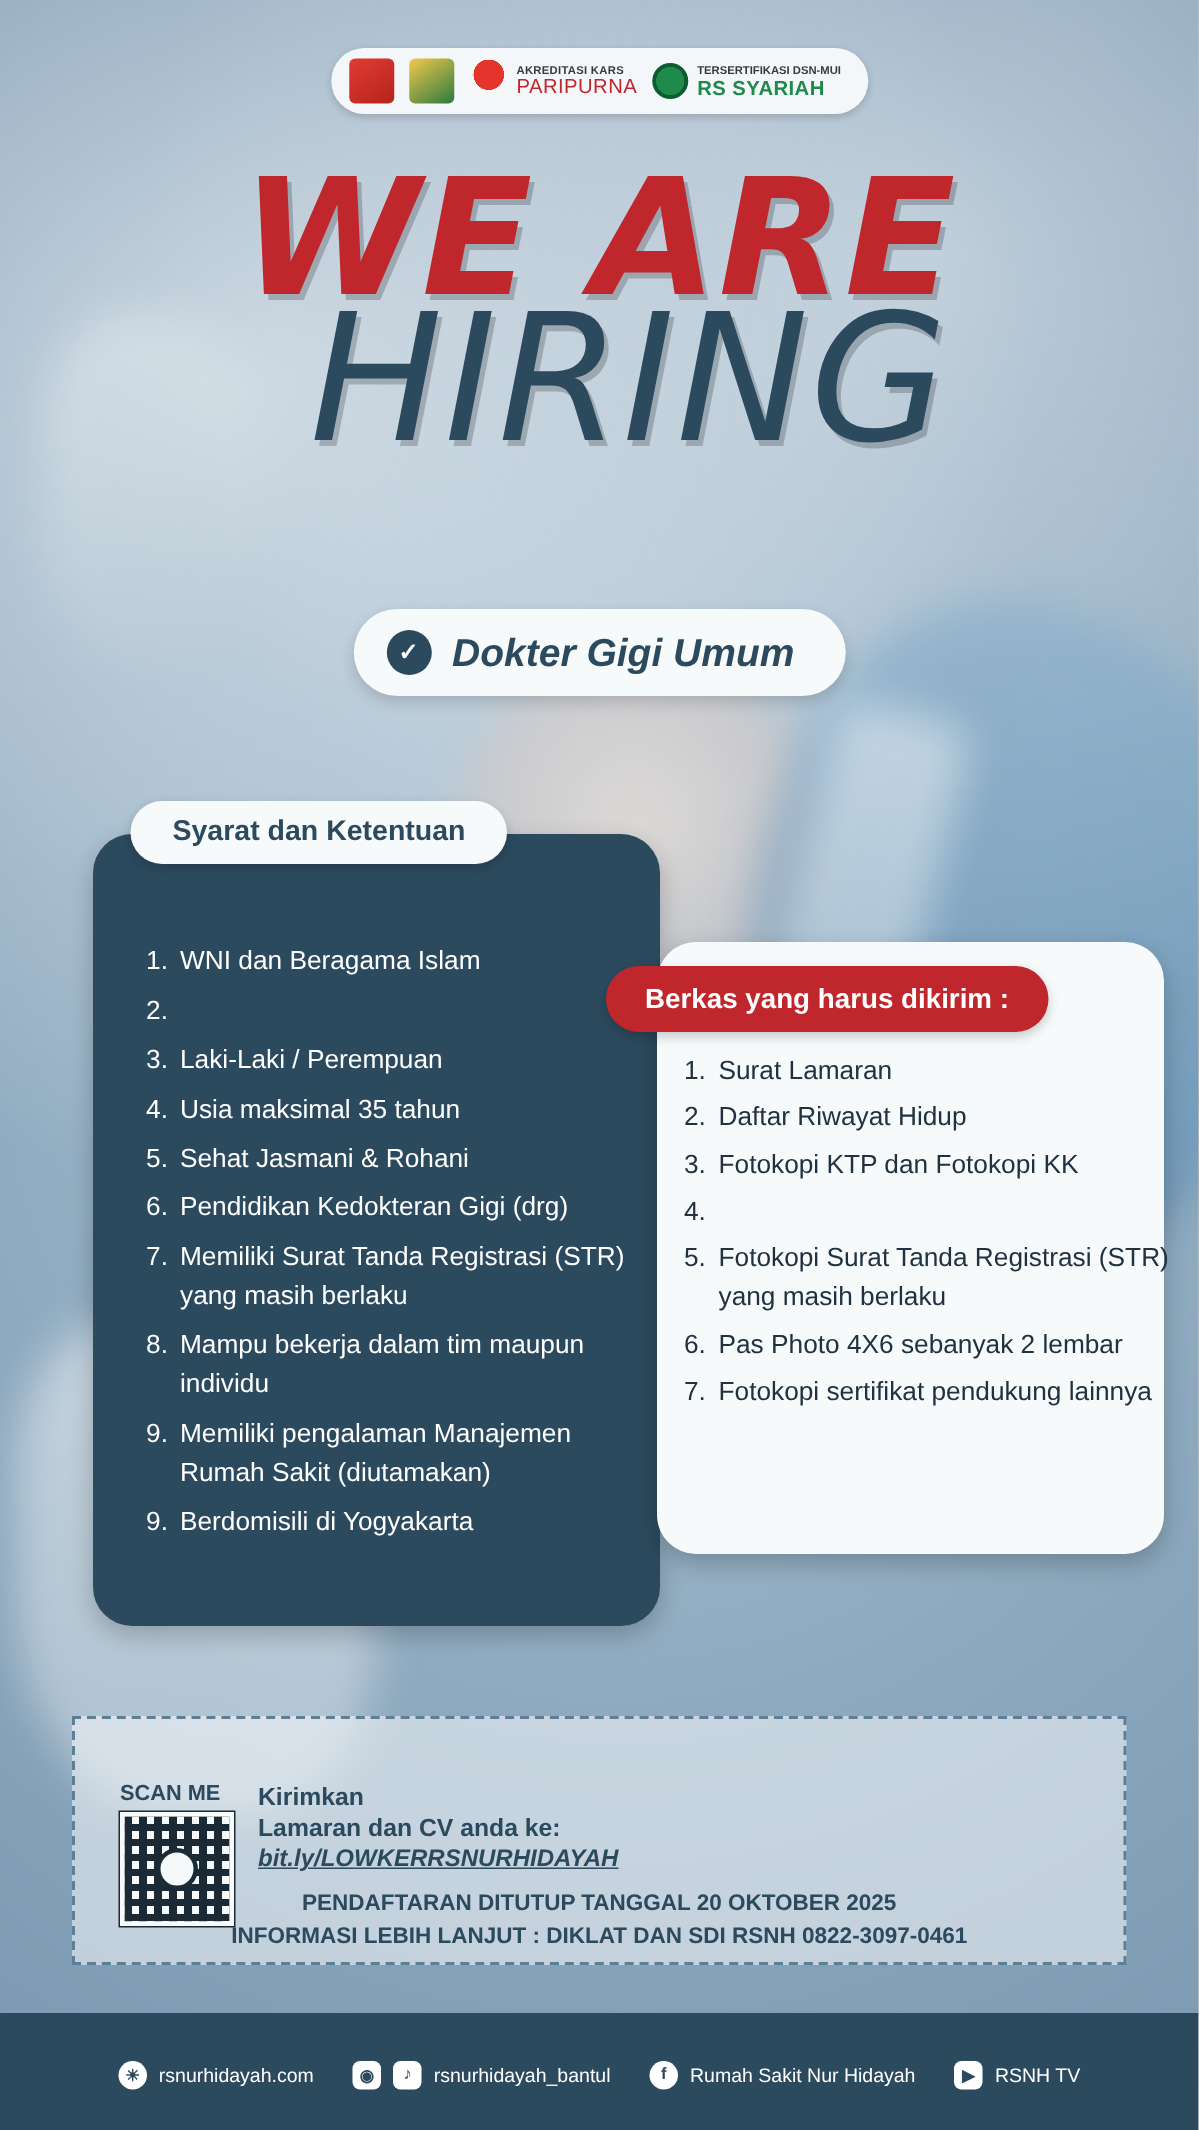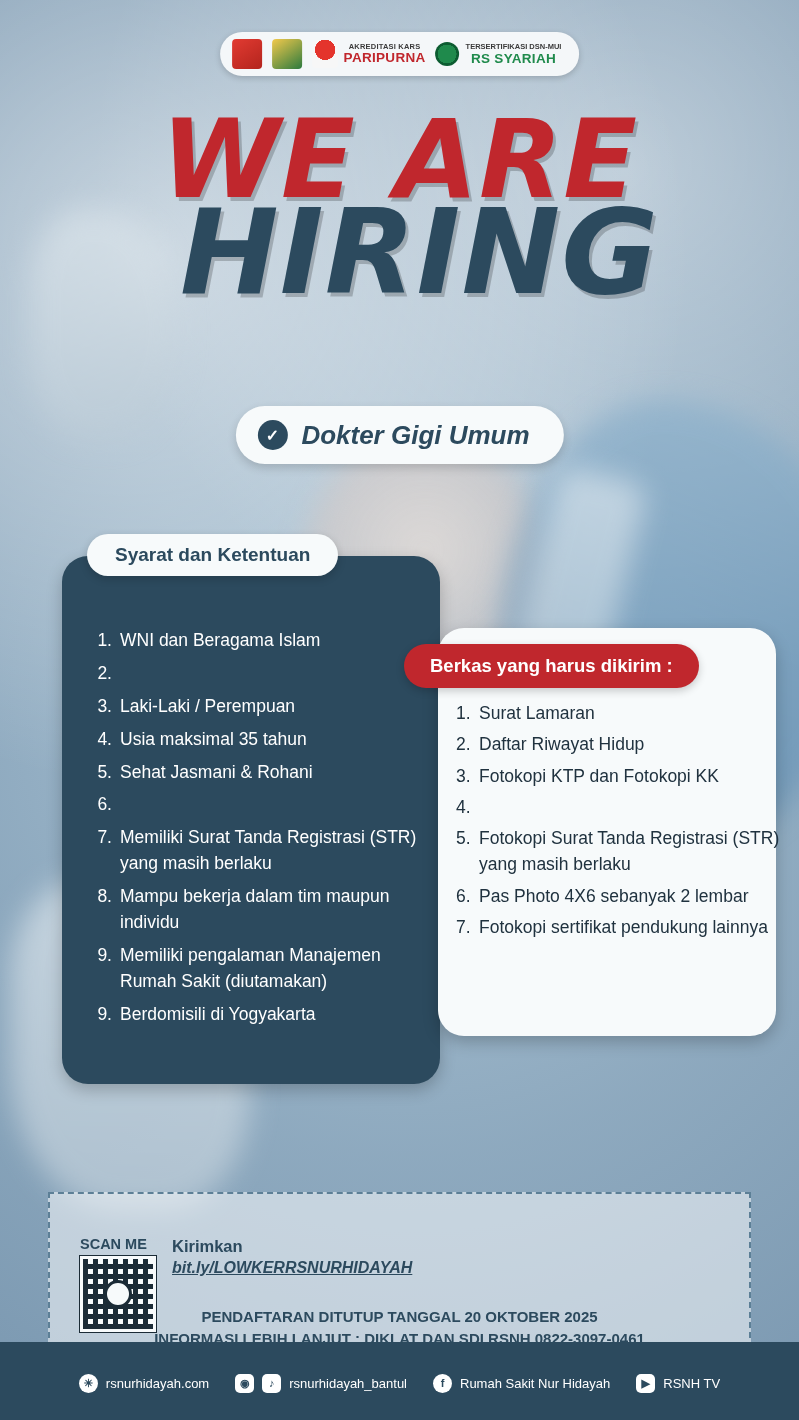--- a/index.html
+++ b/index.html
@@ -65,40 +65,40 @@
     top: 32px;
     background: #f4f7f9;
     border-radius: 26px;
     padding: 7px 18px 7px 12px;
     display: flex; align-items: center; gap: 10px;
     box-shadow: 0 2px 6px rgba(0,0,0,.18);
   }
   .accred .logo { width: 30px; height: 30px; border-radius: 4px; display:flex; align-items:center; justify-content:center; font-size: 8px; font-weight: bold; color:#fff; }
   .lg1 { background: linear-gradient(145deg,#e23b32,#b3241d); }
   .lg2 { background: linear-gradient(145deg,#f2c94c,#2c7a3e); color:#1c4b25 !important; }
-  .accred .kars { display:flex; align-items:center; gap:6px;text-align:center; }
+  .accred .kars { display:flex; align-items:center; gap:6px; }
   .kars-mark { width: 26px; height: 28px; background: radial-gradient(circle at 50% 35%, #e4342c 0 45%, #f7f7f7 46% 100%); border-radius: 4px; }
   .kars-text { line-height: 1.05; }
   .kars-text .small { font-size: 7.5px; color: #3a3a3a; font-weight: 700; letter-spacing:.2px; }
-  .kars-text .big { font-size: 13.5px; color: #c0272d; font-weight: 700; letter-spacing:.3px; }
+  .kars-text .big { font-size: 13.5px; color: #c0272d; font-weight: 400; letter-spacing:.3px; }
   .dsn-mark { width: 24px; height: 24px; border-radius: 50%; background: radial-gradient(circle at 50% 50%, #1f8a4c 0 55%, #0c5c31 56% 100%); }
   .dsn-text .small { font-size: 7.5px; color: #3a3a3a; font-weight: 700; }
   .dsn-text .big { font-size: 13.5px; color: #1f8a4c; font-weight: 800; letter-spacing:.3px; }
 
   
   .headline { position: absolute; left: 0; right: 0; top: 112px; text-align: center; }
   .we-are {
     font-size: 108px; line-height: .88; font-weight: 900; font-style: italic;
     color: #c0272d; letter-spacing: 1px;
     text-shadow: 3px 4px 0 rgba(0,0,0,.20);
     font-family: "DejaVu Sans", sans-serif;
   }
   .hiring {
     margin-top: -6px;
-    font-size: 118px; line-height: .88; font-weight: 700; font-style: italic;
+    font-size: 118px; line-height: .88; font-weight: 400; font-style: italic;
     color: #2c4a5e; letter-spacing: 1px;
     text-shadow: 3px 4px 0 rgba(0,0,0,.20);
     font-family: "DejaVu Sans", sans-serif;
     margin-left: 40px;
   }
 
   
   .position-pill {
     position: absolute; left: 50%; transform: translateX(-50%);
     top: 406px;
@@ -169,25 +169,24 @@
     font-size: 17.5px; line-height: 1.5;
     color: #20323f;
     margin-bottom: 5px;
     display: flex; gap: 7px;
   }
   .doc-list .num { min-width: 16px; }
 
   
   .contact-box {
     position: absolute; left: 48px; top: 1144px;
-    width: 703px; height: 186px;
+    width: 703px; height: 166px;
     border: 2px dashed #5c7f96;
     border-radius: 0;
     background: rgba(247,250,251,0.55);
-    margin-top: 48px;
   }
   .scan-me {
     position: absolute; left: 30px; top: 42px;
     font-size: 14.5px; font-weight: 800; color: #2c4a5e;
   }
   .qr {
     position: absolute; left: 30px; top: 62px;
     width: 76px; height: 76px;
     background:
       repeating-linear-gradient(90deg,#1b2b36 0 5px,transparent 5px 10px),
@@ -292,20 +291,21 @@
       <li>
           <span class="num">4.</span>
           <span>Usia maksimal 35 tahun</span>
         </li>
       <li>
           <span class="num">5.</span>
           <span>Sehat Jasmani &amp; Rohani</span>
         </li>
       <li>
           <span class="num">6.</span>
+          <span>Pendidikan Kedokteran Gigi (drg)</span>
         </li>
       <li>
           <span class="num">7.</span>
           <span>Memiliki Surat Tanda Registrasi (STR) yang masih berlaku</span>
         </li>
       <li>
           <span class="num">8.</span>
           <span>Mampu bekerja dalam tim maupun individu</span>
         </li>
       <li>
@@ -350,20 +350,21 @@
         <span>Fotokopi sertifikat pendukung lainnya</span>
       </li>
   </ul>
 
   <div class="contact-box">
     <div class="scan-me">SCAN ME</div>
     <div class="qr"></div>
 
     <div class="send-block">
       <div class="l1">Kirimkan</div>
+      <div class="l2">Lamaran dan  CV anda ke:</div>
       <div class="link">bit.ly/LOWKERRSNURHIDAYAH</div>
     </div>
 
 
     <div class="deadline">
       <div>PENDAFTARAN DITUTUP TANGGAL 20 OKTOBER 2025</div>
       <div>INFORMASI LEBIH LANJUT : DIKLAT DAN SDI RSNH 0822-3097-0461</div>
     </div>
   </div>
 

